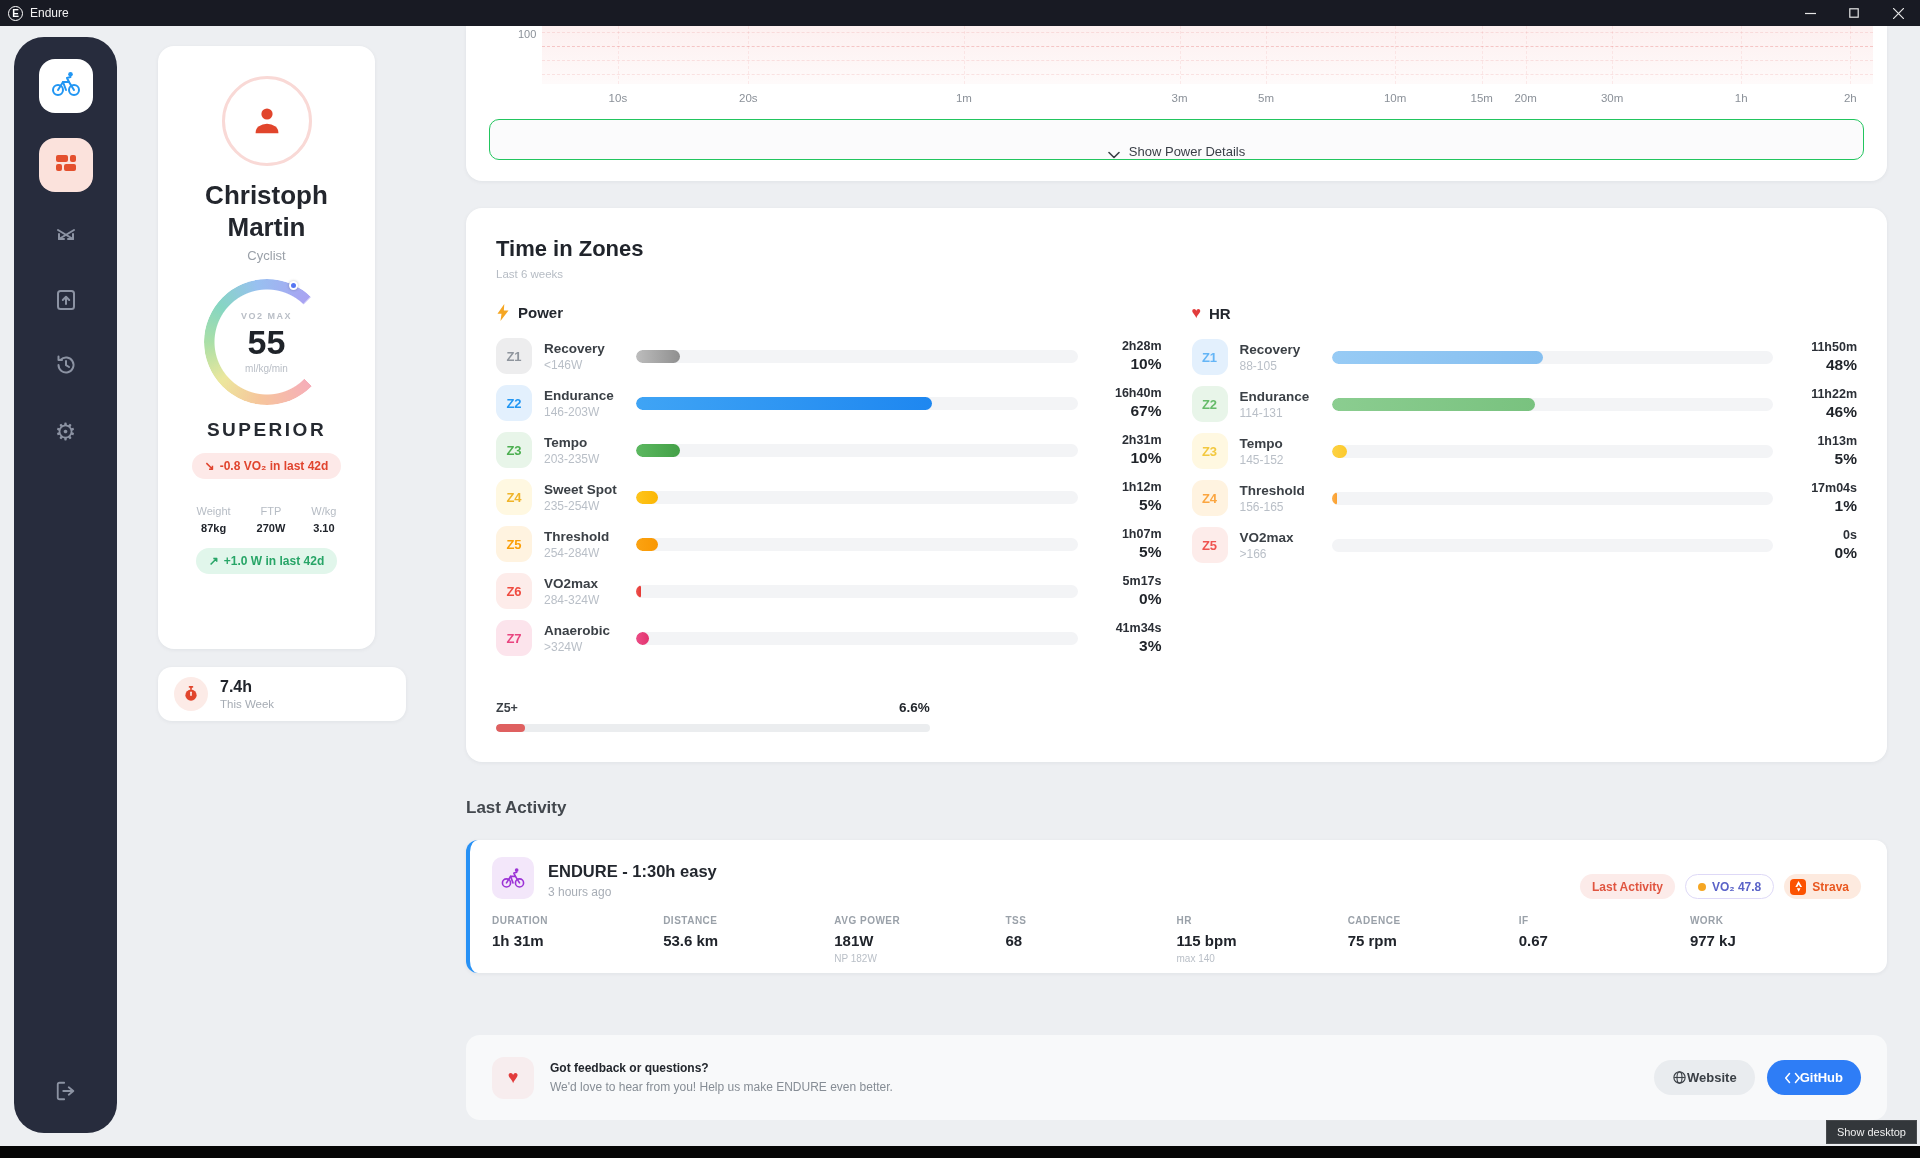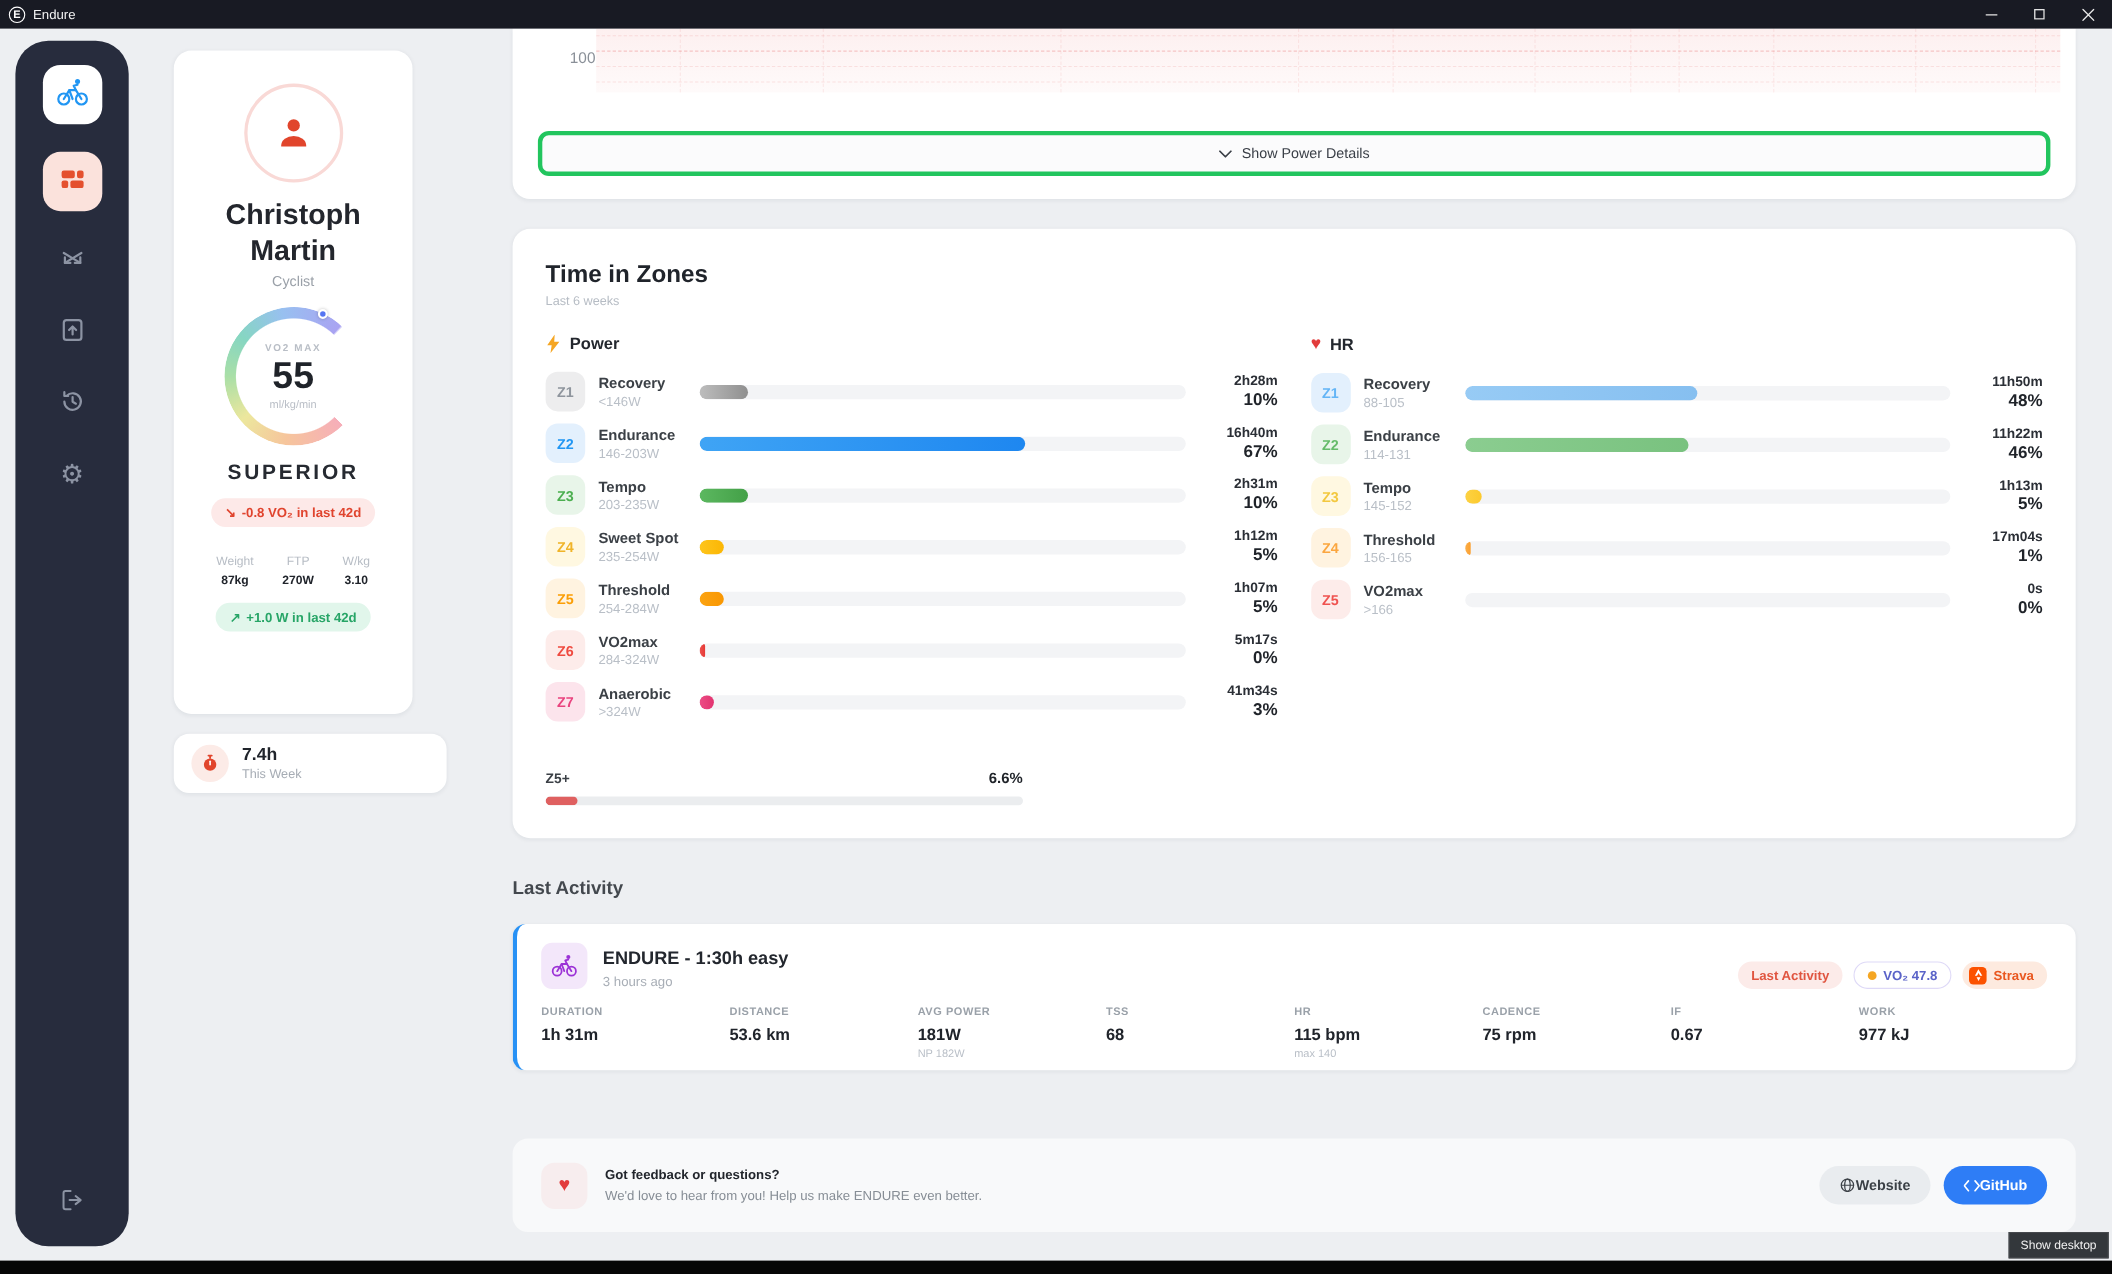--- a/index.html
+++ b/index.html
@@ -55,29 +55,29 @@
   .pstat-value { font-size:11px; font-weight:bold; margin-top:5px; color:#20242b; }
 
   
   .week-card { left:158px; top:667px; width:248px; height:54px; border-radius:14px; display:flex; align-items:center; padding:0 16px; gap:12px; }
   .week-icon { width:34px; height:34px; border-radius:50%; background:#fcebe7; display:grid; place-items:center; }
   .week-hours { font-size:16px; font-weight:bold; color:#20242b; }
   .week-label { font-size:11.5px; color:#a6acb4; margin-top:2px; }
 
   
   .power-card { left:466px; top:26px; width:1421px; height:155px; border-radius:0 0 16px 16px; }
-  .pc-ytick { position:absolute; left:52px; top:18px; font-size:14px; color:#8a9098; }
+  .pc-ytick { position:absolute; left:52px; top:2px; font-size:11px; color:#8a9098; }
   .pc-plot { position:absolute; left:76px; right:14px; top:0; height:58px;
      background:linear-gradient(180deg, rgba(252,231,231,.65), rgba(252,236,236,.25)); }
   .pc-line { position:absolute; left:0; right:0; border-top:1px dashed rgba(228,92,92,.30); }
   .pc-line.faint { border-top:1px dashed rgba(228,92,92,.15); }
   .pc-vline { position:absolute; top:0; bottom:0; border-left:1px dashed rgba(228,92,92,.10); }
   .pc-xaxis { position:absolute; left:76px; right:14px; top:66px; height:16px; }
   .pc-xtick { position:absolute; transform:translateX(-50%); font-size:11.5px; color:#8a9098; }
-  .pc-toggle { position:absolute; left:23px; right:23px; top:93px; height:41px; background:#fbfbfc; border:4px solid #22c55e; border-radius:10px; display:flex; align-items:center; justify-content:center; gap:9px; cursor:pointer; }
+  .pc-toggle { position:absolute; left:23px; right:23px; top:93px; height:41px; background:#fbfbfc; border:1px solid #22c55e; border-radius:10px; display:flex; align-items:flex-end; justify-content:center; gap:9px; cursor:pointer; }
   .pc-toggle-label { font-size:13px; color:#3a3f47; }
 
   
   .zones-card { left:466px; top:208px; width:1421px; height:554px; padding:28px 30px; }
   .zones-title { font-size:22px; font-weight:bold; color:#20242b; }
   .zones-subtitle { font-size:11.5px; color:#b6bcc4; margin-top:6px; }
   .zones-columns { display:grid; grid-template-columns:1fr 1fr; column-gap:30px; margin-top:24px; }
   .zcol-heading { display:flex; align-items:center; gap:8px; font-size:15px; font-weight:bold; color:#23272e; margin-bottom:16px; }
   .heart-glyph { color:#e23c3c; font-size:16px; }
   .zone-row { display:flex; align-items:center; gap:12px; height:38px; margin-bottom:9px; }
@@ -290,20 +290,33 @@
         <div class="pc-vline" style="left: 47.9%;"></div>
         <div class="pc-vline" style="left: 54.4%;"></div>
         <div class="pc-vline" style="left: 64.1%;"></div>
         <div class="pc-vline" style="left: 70.6%;"></div>
         <div class="pc-vline" style="left: 73.9%;"></div>
         <div class="pc-vline" style="left: 80.4%;"></div>
         <div class="pc-vline" style="left: 90.1%;"></div>
         <div class="pc-vline" style="left: 98.3%;"></div>
       </div>
   </div>
+  <div class="pc-xaxis" id="pc-xaxis">
+      <span class="pc-xtick" style="left: 5.7%;">10s</span>
+      <span class="pc-xtick" style="left: 15.5%;">20s</span>
+      <span class="pc-xtick" style="left: 31.7%;">1m</span>
+      <span class="pc-xtick" style="left: 47.9%;">3m</span>
+      <span class="pc-xtick" style="left: 54.4%;">5m</span>
+      <span class="pc-xtick" style="left: 64.1%;">10m</span>
+      <span class="pc-xtick" style="left: 70.6%;">15m</span>
+      <span class="pc-xtick" style="left: 73.9%;">20m</span>
+      <span class="pc-xtick" style="left: 80.4%;">30m</span>
+      <span class="pc-xtick" style="left: 90.1%;">1h</span>
+      <span class="pc-xtick" style="left: 98.3%;">2h</span>
+    </div>
   <div class="pc-toggle">
     <svg width="12" height="8" viewBox="0 0 12 8">
         <path d="M1 1.5 L6 6.5 L11 1.5" fill="none" stroke="#3a3f47" stroke-width="1.6" stroke-linecap="round" stroke-linejoin="round"></path>
       </svg>
     <span class="pc-toggle-label">Show Power Details</span>
   </div>
 </section>
 
 <section class="card zones-card">
   <div class="zones-title">Time in Zones</div>

